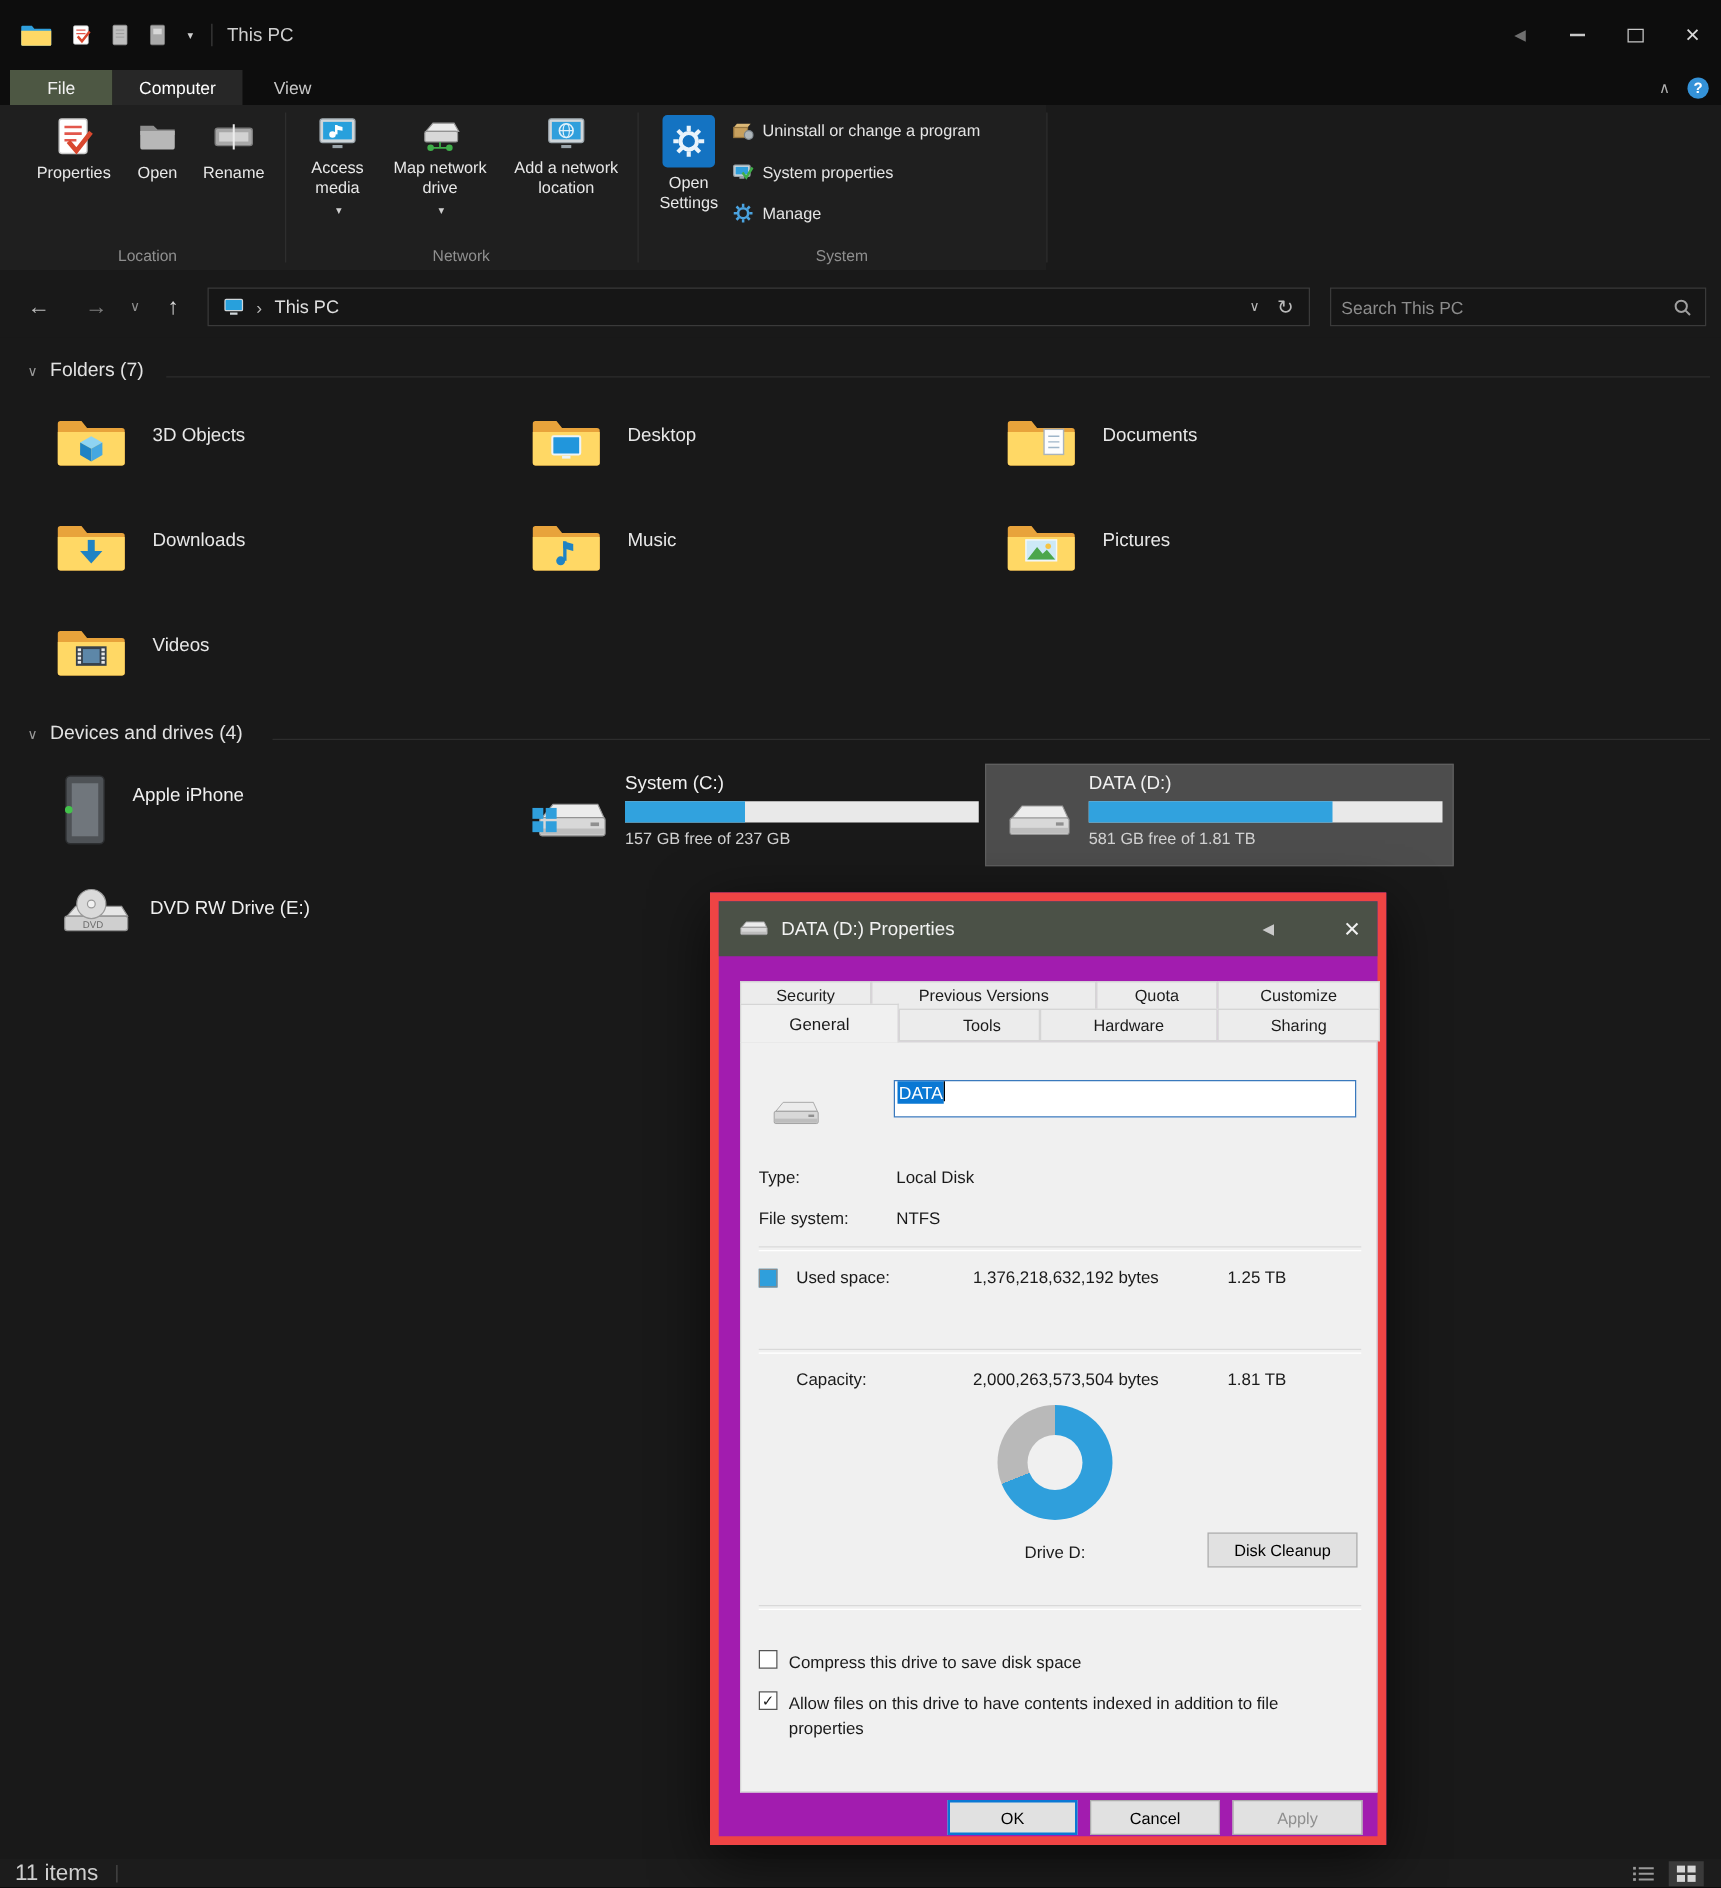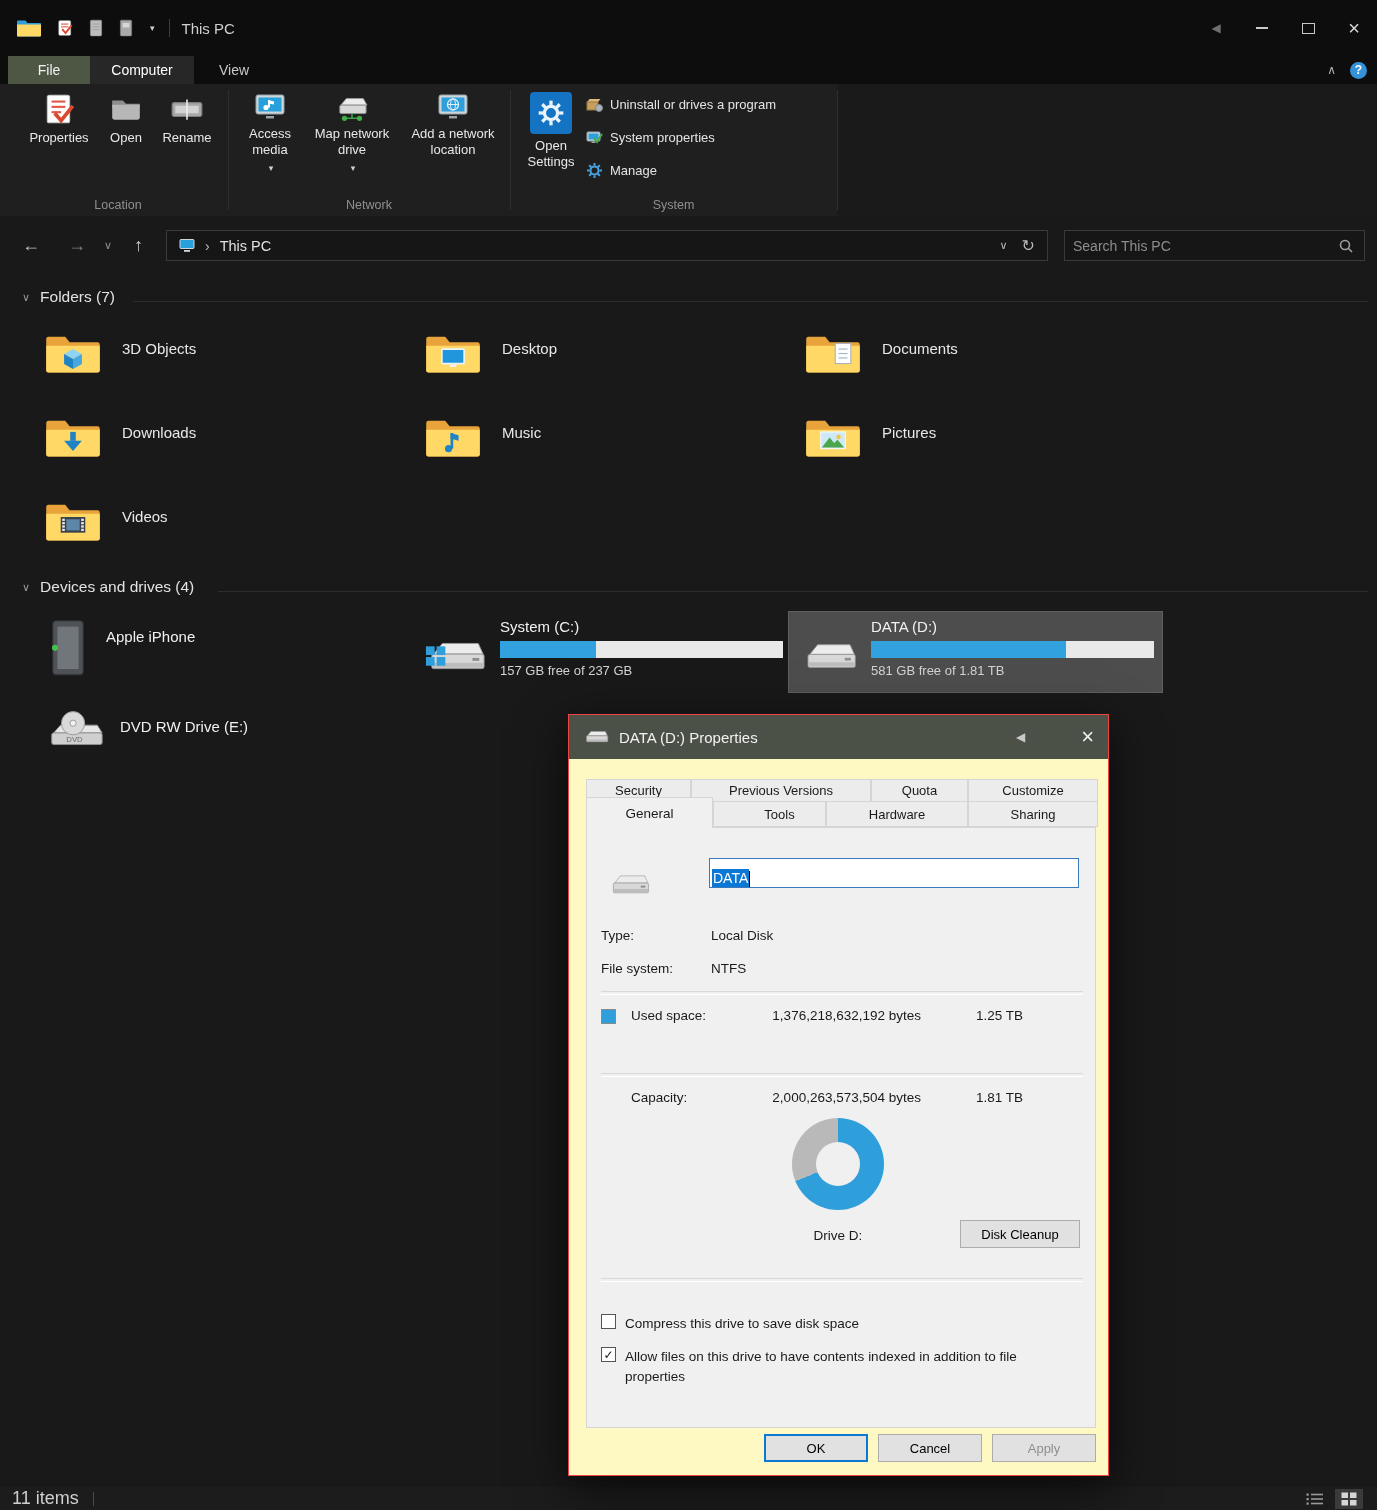--- a/index.html
+++ b/index.html
@@ -55,31 +55,31 @@
   .bar{width:283px;height:17px;background:#e9e9e9;margin:6px 0 5px 0;position:relative;}
   .bar .fill{position:absolute;left:0;top:0;bottom:0;background:#31a2de;}
   .dfree{font-size:13px;color:#d2d2d2;}
   
   .statusbar{left:0;top:1487px;width:1377px;height:23px;background:#1c1c1c;display:flex;align-items:center;font-size:18px;color:#cfcfcf;}
   .sb-sep{width:1px;height:14px;background:#4a4a4a;margin-left:14px;}
   .viewbtns{margin-left:auto;display:flex;align-items:center;gap:6px;margin-right:14px;}
   .viewbtn{width:28px;height:20px;display:flex;align-items:center;justify-content:center;}
   .viewbtn.active{background:#3a3a3a;}
   
-  .dialog{left:568px;top:714px;width:541px;height:762px;background:#fef9c3;border:1px solid #ef4444;box-sizing:border-box;box-shadow:0 12px 45px rgba(0,0,0,.65);color:#1a1a1a;font-size:13.5px;z-index:10;}
+  .dialog{left:568px;top:714px;width:541px;height:762px;background:#a21caf;border:7px solid #ef4444;box-sizing:border-box;box-shadow:0 12px 45px rgba(0,0,0,.65);color:#1a1a1a;font-size:13.5px;z-index:10;}
   .dlg-titlebar{position:absolute;left:0;top:0;width:100%;height:44px;background:#4b5147;display:flex;align-items:center;padding:0 14px;box-sizing:border-box;}
   .dlg-title{color:#f2f2f2;font-size:15px;margin-left:10px;}
   .dlg-back{margin-left:auto;color:#c9c9c9;font-size:12px;}
   .dlg-close{margin-left:56px;color:#f2f2f2;font-size:22px;line-height:1;}
   .tabrow1{position:absolute;left:17px;top:64px;height:23px;display:flex;}
   .tabrow2{position:absolute;left:17px;top:86px;height:26px;display:flex;}
   .dtab{box-sizing:border-box;border:1px solid #d5d5d5;background:#ececec;display:flex;align-items:center;justify-content:center;font-size:13px;}
   .dtab.active{position:relative;top:-4px;height:31px;background:#f0f0f0;border-bottom:none;z-index:3;font-size:13.5px;}
   .page{position:absolute;left:17px;top:112px;width:510px;height:601px;background:#f0f0f0;border:1px solid #d5d5d5;box-sizing:border-box;z-index:2;}
-  .vol-field{position:absolute;left:122px;top:30px;width:370px;height:30px;background:#fff;border:1px solid #3a79bd;box-sizing:border-box;display:flex;align-items:flex-end;padding-left:2px;font-size:14px;}
+  .vol-field{position:absolute;left:122px;top:30px;width:370px;height:30px;background:#fff;border:1px solid #3a79bd;box-sizing:border-box;display:flex;align-items:flex-start;padding-left:2px;font-size:14px;}
   .sel-text{background:#0a78d4;color:#fff;padding:1px 1px;}
   .caret-line{display:inline-block;width:1px;height:16px;background:#000;margin-left:0px;vertical-align:middle;}
   .prow{position:absolute;left:14px;right:14px;height:18px;}
   .prow .pl{position:absolute;left:0;}
   .prow .pl2{position:absolute;left:110px;}
   .etched{position:absolute;left:14px;width:482px;height:2px;border-top:1px solid #d9d9d9;border-bottom:1px solid #fff;}
   .swatch{position:absolute;left:0;top:1px;width:15px;height:15px;border:1px solid #8a8a8a;box-sizing:border-box;}
   .sp-label{position:absolute;left:30px;}
   .sp-bytes{position:absolute;right:160px;text-align:right;}
   .sp-size{position:absolute;right:58px;text-align:right;}
@@ -244,21 +244,21 @@
             </svg>
         </div>
         <span class="lbl">Open Settings</span>
       </button>
       <div class="ritem" style="left:76px;top:12px;">
         <svg width="17" height="17" viewBox="0 0 17 17">
             <polygon points="1,6 3.5,3 14.5,3 12,6" fill="#dcb977"></polygon>
             <rect x="1" y="6" width="11" height="8" fill="#c7a05e" stroke="#97763f"></rect>
             <circle cx="13" cy="12" r="3.5" fill="#aeb6ba" stroke="#7d868c"></circle>
           </svg>
-        <span>Uninstall or drives a program</span>
+        <span>Uninstall or change a program</span>
       </div>
       <div class="ritem" style="left:76px;top:45px;">
         <svg width="17" height="17" viewBox="0 0 17 17">
             <rect x="1" y="3" width="13" height="9" rx="1" fill="#cfd6da" stroke="#98a2a8"></rect>
             <rect x="2.5" y="4.5" width="10" height="6" fill="#2f9fdc"></rect>
             <rect x="5.5" y="12.5" width="4" height="1.5" fill="#98a2a8"></rect>
             <path d="M8 9 l3 4 l5 -8" stroke="#3fae49" stroke-width="2" fill="none"></path>
           </svg>
         <span>System properties</span>
       </div>

